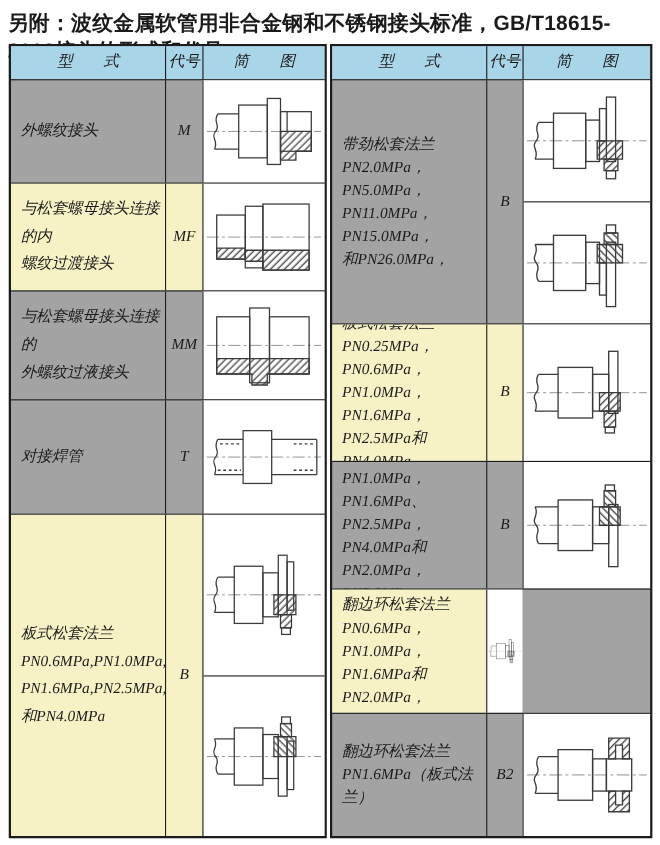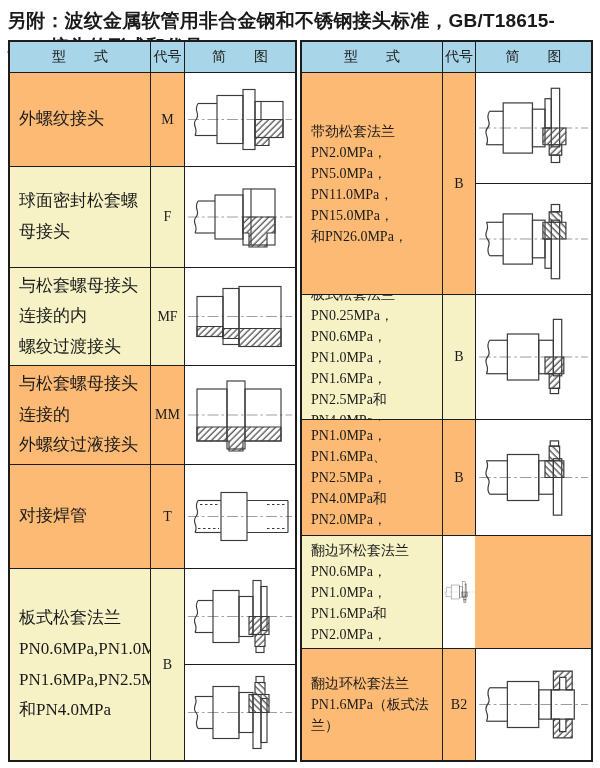--- a/index.html
+++ b/index.html
@@ -2,32 +2,32 @@
 <html><head>
 <meta charset="utf-8">
 <style>
   html,body{margin:0;padding:0;background:#ffffff;width:600px;height:768px;overflow:hidden;
     font-family:"Liberation Serif","DejaVu Serif",serif;color:#1a1a1a;}
   #stage{position:relative;width:600px;height:768px;background:#fff;}
   .intro{position:absolute;left:7px;top:8px;width:586px;
     font-family:"Liberation Sans","DejaVu Sans",sans-serif;
     font-weight:bold;font-size:19px;letter-spacing:0.2px;}
   .half{position:absolute;top:40px;border:2px solid #1c1c1c;box-sizing:border-box;
-    display:flex;flex-direction:column;background:#fdba74;}
+    display:flex;flex-direction:column;background:#a3a3a3;font-style:italic;}
   #half-left{left:8px;width:289px;height:722px;}
   #half-right{left:300px;width:293px;height:722px;}
   .row{display:grid;box-sizing:border-box;flex:0 0 auto;}
   #half-left .row{grid-template-columns:140px 34px 1fr;}
   #half-right .row{grid-template-columns:140px 33px 1fr;}
   .row + .row{border-top:1px solid #1c1c1c;}
   .row.grow{flex:1 1 auto;min-height:0;}
   .cell{box-sizing:border-box;min-width:0;min-height:0;}
   .cell + .cell{border-left:1px solid #1c1c1c;}
   .type{display:flex;flex-direction:column;justify-content:center;
-    padding:4px 4px 4px 9px;font-size:17px;line-height:1.8;white-space:pre-line;overflow:hidden;}
+    padding:4px 4px 4px 9px;font-size:14px;line-height:1.8;white-space:pre-line;overflow:hidden;}
   #half-right .type{font-size:14px;line-height:1.5;}
   .code{display:flex;align-items:center;justify-content:center;font-size:14px;}
   .diag{display:flex;flex-direction:column;background:#fff;}
   .d{flex:1 1 0;min-height:0;display:flex;align-items:stretch;}
   .d + .d{border-top:1px solid #1c1c1c;}
   .head .cell{background:#a9d5e8;display:flex;align-items:center;justify-content:center;
     font-size:14px;padding:0;line-height:1;white-space:pre;}
   .hl{background:#f6f2c6;}
   svg{display:block;}
 </style>
@@ -62,45 +62,20 @@
                 <rect x="32" y="16" width="26" height="48"></rect>
                 <rect x="58" y="10" width="12" height="60"></rect>
                 <rect x="70" y="22" width="28" height="36"></rect>
                 <line x1="76" y1="22" x2="76" y2="40"></line>
                 <path d="M70 40 H98 V58 H84 V66 H70 Z" fill="url(#h0)"></path>
               </g>
             </svg>
           </div>
       </div>
     </div>
-    <div class="row" style="height:101px">
-      <div class="cell type hl">球面密封松套螺母接头</div>
-      <div class="cell code hl">F</div>
-      <div class="cell diag">
-        <div class="d">
-            <svg xmlns="http://www.w3.org/2000/svg" viewBox="0 0 110 80" width="100%" height="100%" preserveAspectRatio="xMidYMid meet">
-              <defs>
-                <pattern id="h1" width="4.5" height="4.5" patternUnits="userSpaceOnUse" patternTransform="rotate(45)">
-                  <line x1="2" y1="0" x2="2" y2="4.5" stroke="#444" stroke-width="1.2"></line>
-                </pattern>
-              </defs>
-              <line x1="3" y1="40" x2="107" y2="40" stroke="#777" stroke-width="0.7" stroke-dasharray="11 3 2.5 3"></line>
-              <g stroke="#3a3a3a" stroke-width="1.15" fill="none">
-                <path d="M13 24 C8 32 16 34 11 40 C6 46 14 48 10 56"></path>
-                <line x1="13" y1="24" x2="30" y2="24"></line>
-                <line x1="10" y1="56" x2="30" y2="56"></line>
-                <rect x="30" y="18" width="28" height="44"></rect>
-                <rect x="58" y="12" width="32" height="56"></rect>
-                <line x1="66" y1="12" x2="66" y2="68"></line>
-                <path d="M58 40 H90 V56 H82 V70 H64 V56 H58 Z" fill="url(#h1)"></path>
-              </g>
-            </svg>
-          </div>
-      </div>
-    </div>
     <div class="row" style="height:98px">
       <div class="cell type hl">与松套螺母接头连接的内
 螺纹过渡接头</div>
       <div class="cell code hl">MF</div>
       <div class="cell diag">
         <div class="d">
             <svg xmlns="http://www.w3.org/2000/svg" viewBox="0 0 110 80" width="100%" height="100%" preserveAspectRatio="xMidYMid meet">
               <defs>
                 <pattern id="h3" width="4.5" height="4.5" patternUnits="userSpaceOnUse" patternTransform="rotate(45)">
                   <line x1="2" y1="0" x2="2" y2="4.5" stroke="#444" stroke-width="1.2"></line>

